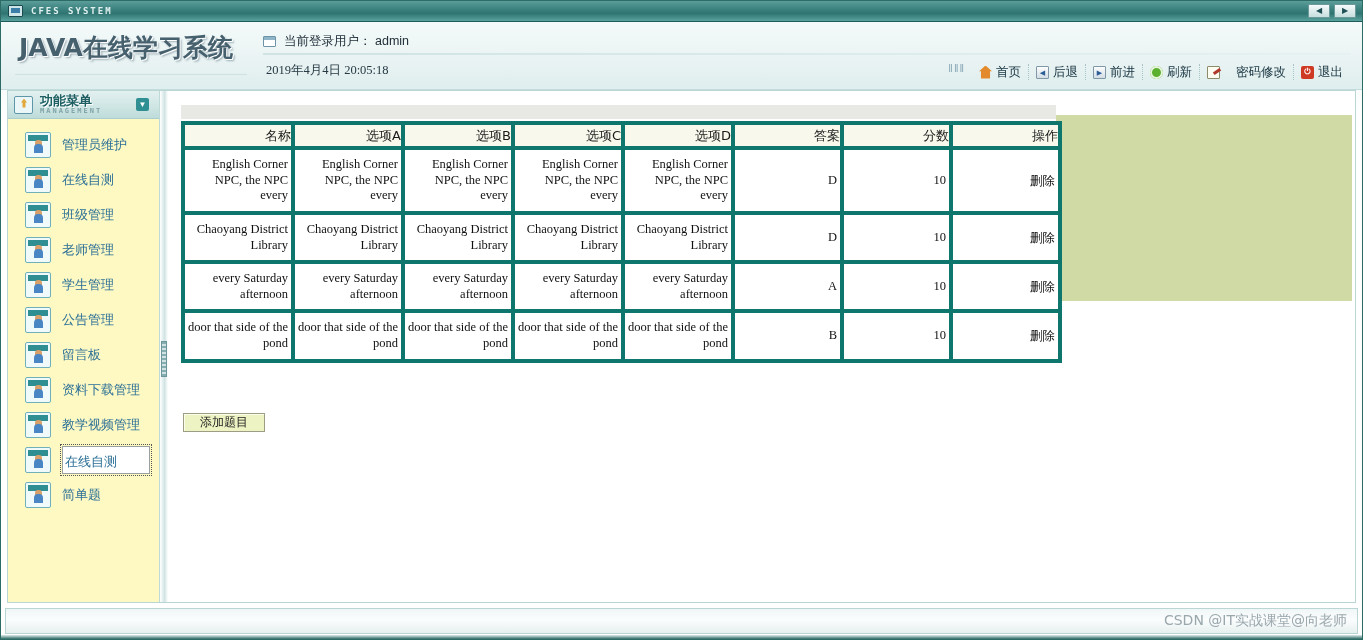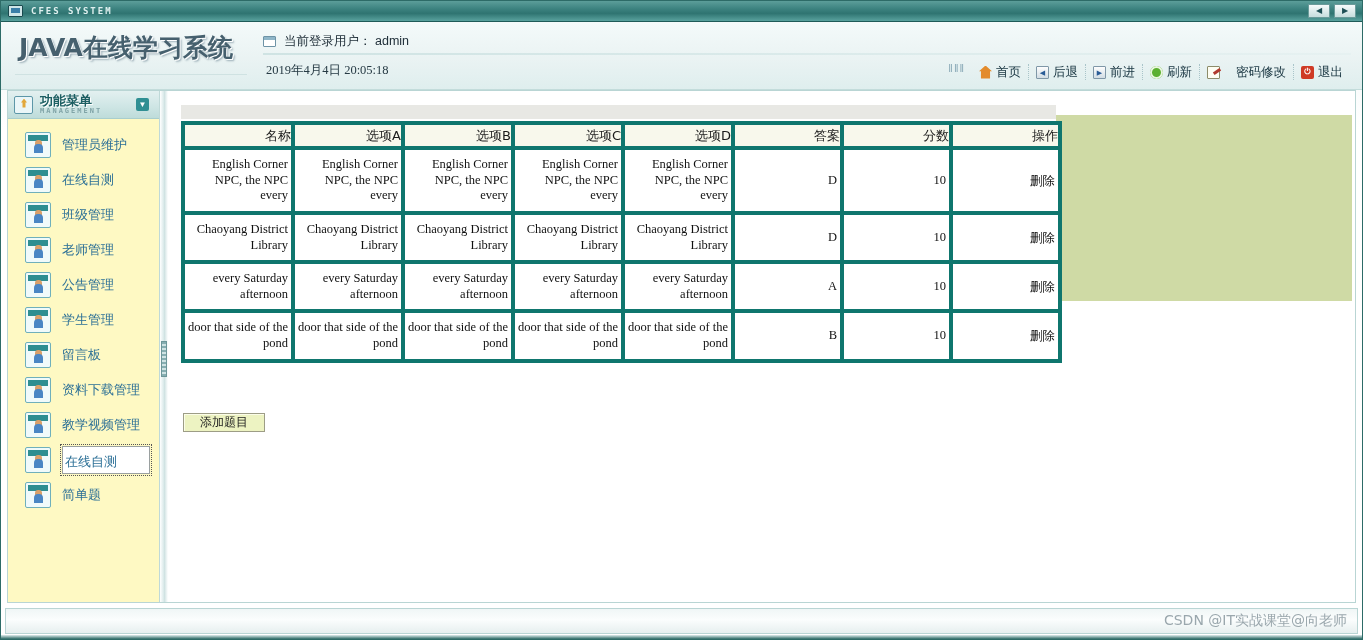--- a/index.html
+++ b/index.html
@@ -391,25 +391,25 @@
           <div class="menu-item">
             <span class="m-icon"></span>
             <span class="m-label">班级管理</span>
           </div>
           <div class="menu-item">
             <span class="m-icon"></span>
             <span class="m-label">老师管理</span>
           </div>
           <div class="menu-item">
             <span class="m-icon"></span>
+            <span class="m-label">学生管理</span>
+          </div>
+          <div class="menu-item">
+            <span class="m-icon"></span>
             <span class="m-label">公告管理</span>
-          </div>
-          <div class="menu-item">
-            <span class="m-icon"></span>
-            <span class="m-label">学生管理</span>
           </div>
           <div class="menu-item">
             <span class="m-icon"></span>
             <span class="m-label">留言板</span>
           </div>
           <div class="menu-item">
             <span class="m-icon"></span>
             <span class="m-label">资料下载管理</span>
           </div>
           <div class="menu-item">

